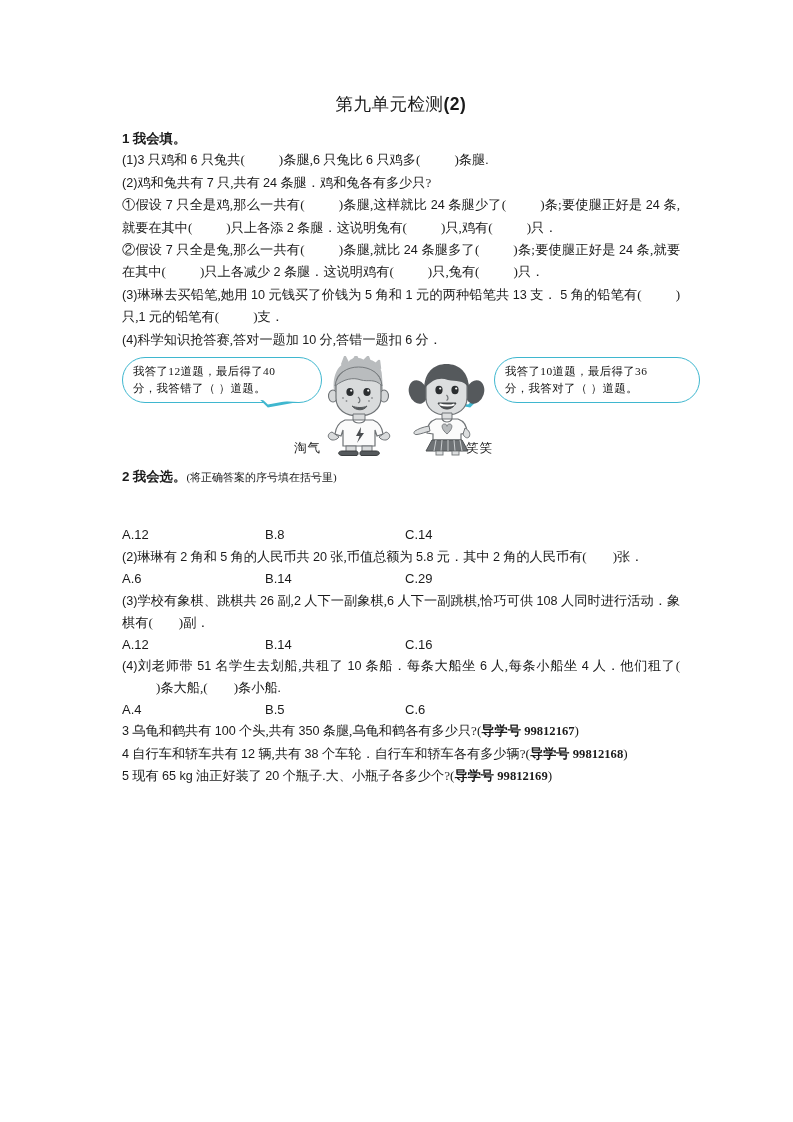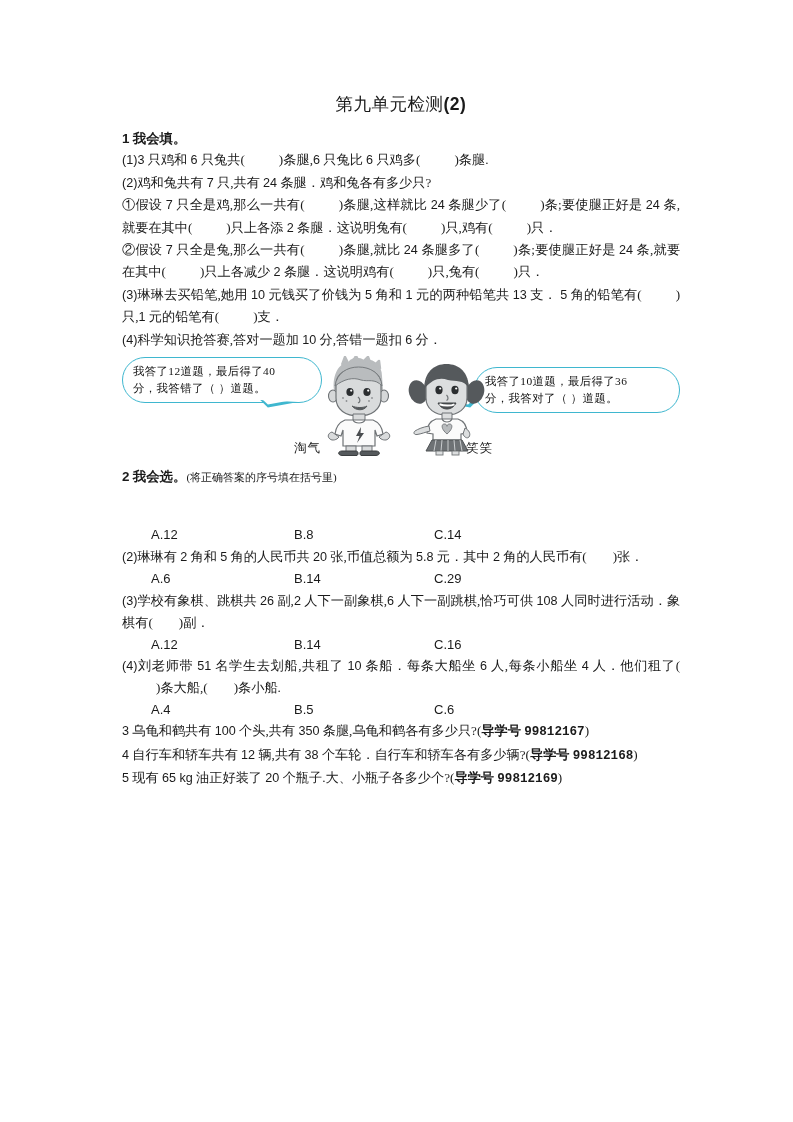--- a/index.html
+++ b/index.html
@@ -61,41 +61,41 @@
   .sec-head .paren {
     font-weight: 400;
     font-size: 11px;
   }
   
   .la {
     font-family: "Liberation Sans", sans-serif;
     font-size: 12.6px;
   }
   .lab {
-    font-family: Liberation Mono, monospace;
+    font-family: Liberation Serif, serif;
     font-size: 12.6px;
     font-weight: 700;
   }
   .blank {
     display: inline-block;
     min-width: 34px;
   }
   .blank-sm { display: inline-block; min-width: 26px; }
 
   .options {
     display: flex;
     font-size: 13px;
     line-height: 21.4px;
     margin: 0;
   }
   .options .opt {
     font-family: "Liberation Sans", sans-serif;
     font-size: 13px;
   }
-  .opt-a { width: 143px; margin-left: 29px; }
+  .opt-a { width: 143px; }
   .opt-b { width: 140px; }
 
   .gap-block { height: 36px; }
 
   .bold-cjk { font-weight: 700; }
 
   
   .illus {
     position: relative;
     height: 110px;
@@ -108,21 +108,21 @@
     border-radius: 23px;
     background: #ffffff;
     padding: 5px 9px 6px 10px;
     font-family: "Liberation Serif", "DejaVu Serif", serif;
     font-size: 11.4px;
     line-height: 16.5px;
     letter-spacing: 0.4px;
     color: #111;
   }
   .bubble-left  { left: 0px;   top: 3px;  width: 200px; }
-  .bubble-right { left: 352px; top: 3px;  width: 206px; margin-top: 10px; }
+  .bubble-right { left: 372px; top: 3px;  width: 206px; }
   .tail {
     position: absolute;
     width: 0; height: 0;
   }
   .tail-left {
     left: 138px; top: 47px;
     border-left: 8px solid transparent;
     border-top: 7px solid #3fb7cf;
     border-right: 30px solid transparent;
     transform: rotate(3deg);

